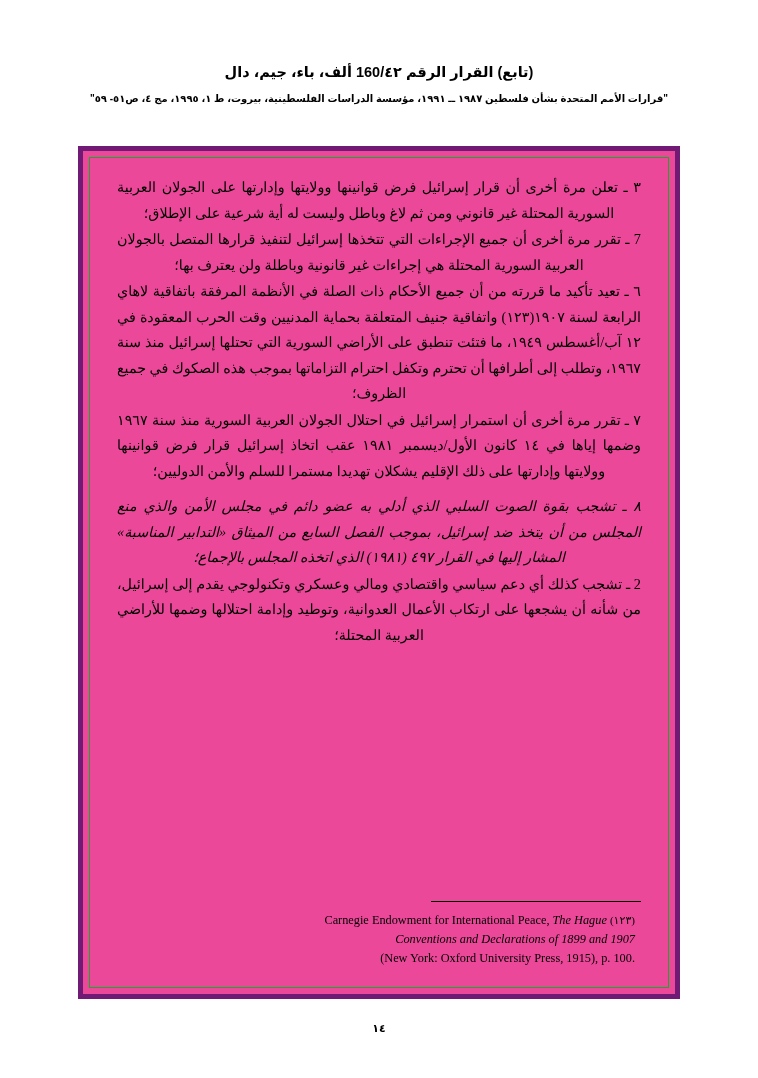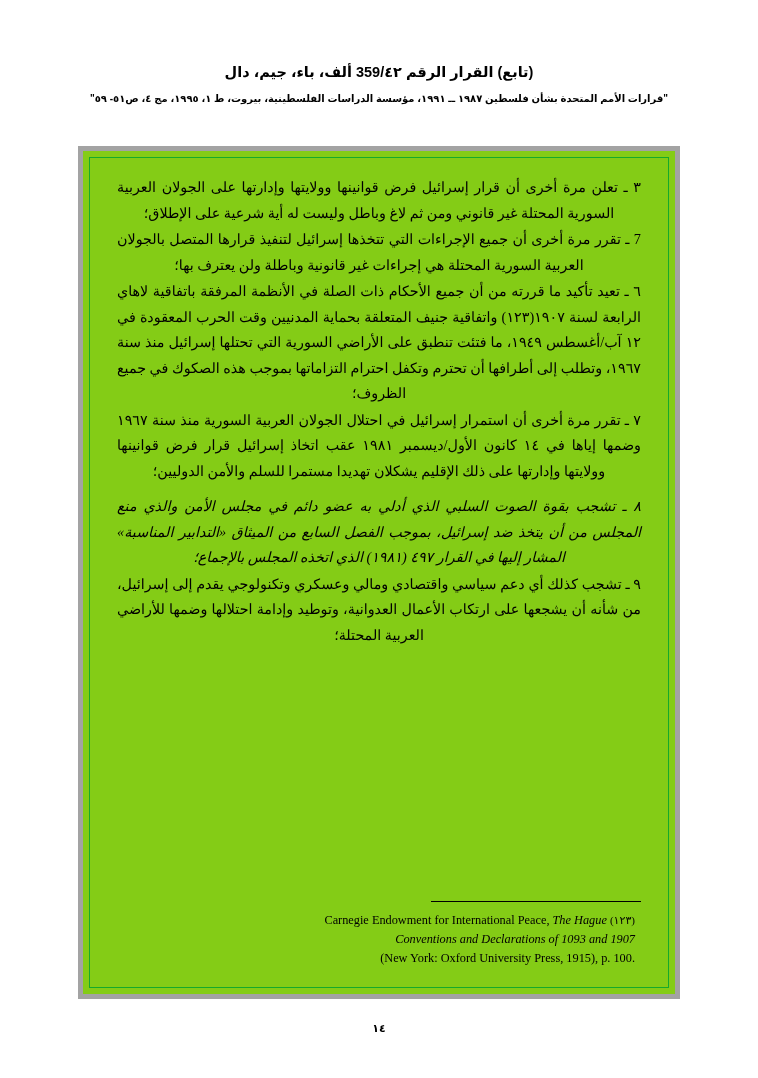--- a/index.html
+++ b/index.html
@@ -46,23 +46,23 @@
     line-height: 1.4;
   }
 
   
   .frame {
     position: absolute;
     top: 146px;
     left: 78px;
     width: 602px;
     height: 853px;
-    border: 5px solid #a3a3a3;
+    border: 5px solid #701a75;
     box-sizing: border-box;
-    background: #84cc16;
+    background: #ec4899;
   }
   .frame-inner {
     position: absolute;
     inset: 6px;
     border: 1px solid #16a92b;
     box-sizing: border-box;
   }
 
   
   .content {
@@ -128,44 +128,44 @@
     font-size: 11px;
     direction: rtl;
   }
 </style>
 </head>
 <body>
 
 <div class="page">
 
   <div class="header">
-    <div class="title">(تابع) القرار الرقم 359/٤٢ ألف، باء، جيم، دال</div>
+    <div class="title">(تابع) القرار الرقم 160/٤٢ ألف، باء، جيم، دال</div>
     <div class="subtitle">"قرارات الأمم المتحدة بشأن فلسطين ١٩٨٧ ــ ١٩٩١، مؤسسة الدراسات الفلسطينية، بيروت، ط ١، ١٩٩٥، مج ٤، ص٥١- ٥٩"</div>
   </div>
 
   <div class="frame">
     <div class="frame-inner"></div>
 
     <div class="content">
       <p class="para">٣ ـ تعلن مرة أخرى أن قرار إسرائيل فرض قوانينها وولايتها وإدارتها على الجولان العربية السورية المحتلة غير قانوني ومن ثم لاغ وباطل وليست له أية شرعية على الإطلاق؛</p>
       <p class="para">7 ـ تقرر مرة أخرى أن جميع الإجراءات التي تتخذها إسرائيل لتنفيذ قرارها المتصل بالجولان العربية السورية المحتلة هي إجراءات غير قانونية وباطلة ولن يعترف بها؛</p>
       <p class="para">٦ ـ تعيد تأكيد ما قررته من أن جميع الأحكام ذات الصلة في الأنظمة المرفقة باتفاقية لاهاي الرابعة لسنة ١٩٠٧(١٢٣) واتفاقية جنيف المتعلقة بحماية المدنيين وقت الحرب المعقودة في ١٢ آب/أغسطس ١٩٤٩، ما فتئت تنطبق على الأراضي السورية التي تحتلها إسرائيل منذ سنة ١٩٦٧، وتطلب إلى أطرافها أن تحترم وتكفل احترام التزاماتها بموجب هذه الصكوك في جميع الظروف؛</p>
       <p class="para">٧ ـ تقرر مرة أخرى أن استمرار إسرائيل في احتلال الجولان العربية السورية منذ سنة ١٩٦٧ وضمها إياها في ١٤ كانون الأول/ديسمبر ١٩٨١ عقب اتخاذ إسرائيل قرار فرض قوانينها وولايتها وإدارتها على ذلك الإقليم يشكلان تهديدا مستمرا للسلم والأمن الدوليين؛</p>
       <p class="para gap">٨ ـ تشجب بقوة الصوت السلبي الذي أدلي به عضو دائم في مجلس الأمن والذي منع المجلس من أن يتخذ ضد إسرائيل، بموجب الفصل السابع من الميثاق «التدابير المناسبة» المشار إليها في القرار ٤٩٧ (١٩٨١) الذي اتخذه المجلس بالإجماع؛</p>
-      <p class="para">٩ ـ تشجب كذلك أي دعم سياسي واقتصادي ومالي وعسكري وتكنولوجي يقدم إلى إسرائيل، من شأنه أن يشجعها على ارتكاب الأعمال العدوانية، وتوطيد وإدامة احتلالها وضمها للأراضي العربية المحتلة؛</p>
+      <p class="para">2 ـ تشجب كذلك أي دعم سياسي واقتصادي ومالي وعسكري وتكنولوجي يقدم إلى إسرائيل، من شأنه أن يشجعها على ارتكاب الأعمال العدوانية، وتوطيد وإدامة احتلالها وضمها للأراضي العربية المحتلة؛</p>
     </div>
 
     <div class="fn-rule"></div>
 
     <div class="footnote">
       <div>
         <span>Carnegie Endowment for International Peace,</span>
         <span class="it">The Hague</span>
         <span class="marker">(١٢٣)</span>
       </div>
-      <div class="it">Conventions and Declarations of 1093 and 1907</div>
+      <div class="it">Conventions and Declarations of 1899 and 1907</div>
       <div>(New York: Oxford University Press, 1915), p. 100.</div>
     </div>
   </div>
 
   <div class="pagenum">١٤</div>
 
 </div>
 
 </body></html>

